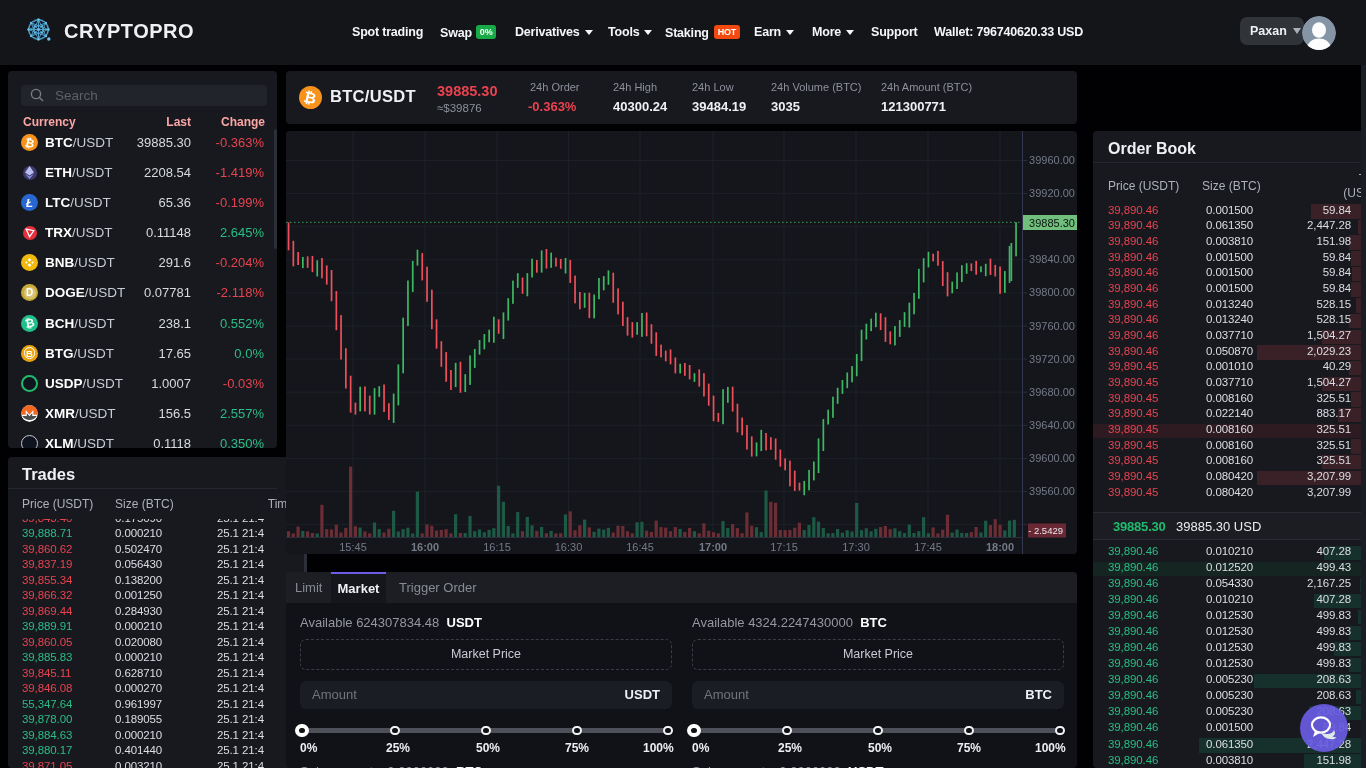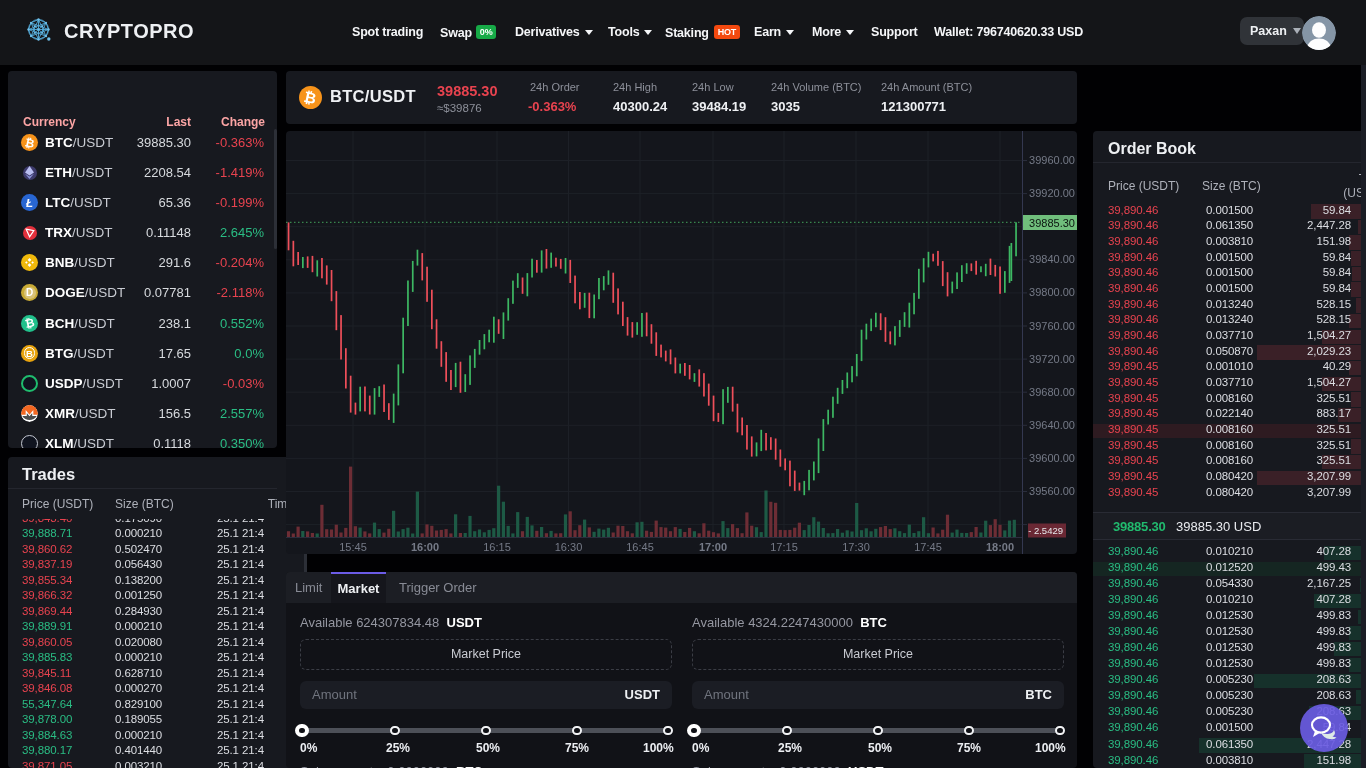--- a/index.html
+++ b/index.html
@@ -122,20 +122,27 @@
   <div class="nitem" style="left:934px">Wallet: 796740620.33 USD</div>
   <div id="paxan">Paxan<span class="caret" style="margin-left:6px;border-left-width:4.5px;border-right-width:4.5px;border-top-width:6px;border-top-color:#aab0b8"></span></div>
   <div id="avatar"><svg width="34" height="34" viewBox="0 0 34 34">
         <circle cx="17" cy="17" r="17" fill="#8595a6"></circle>
         <ellipse cx="17" cy="14" rx="7" ry="7.8" fill="#fdfdfe"></ellipse>
         <path d="M4.5 34 C5.5 25.5 11 22.5 17 22.5 C23 22.5 28.5 25.5 29.5 34 Z" fill="#fdfdfe"></path>
       </svg></div>
 </div>
 
 <div class="panel" id="curpanel">
+  <div id="search">
+      <svg width="14" height="14" viewBox="0 0 14 14">
+        <circle cx="6" cy="6" r="4.6" fill="none" stroke="#777b85" stroke-width="1.4"></circle>
+        <line x1="9.4" y1="9.4" x2="13" y2="13" stroke="#777b85" stroke-width="1.4"></line>
+      </svg>
+      <span>Search</span>
+    </div>
   <div class="lhead" style="left:15px">Currency</div>
   <div class="lhead" style="right:86px">Last</div>
   <div class="lhead" style="right:12px">Change</div>
   <div class="crow" style="top:56.6px">
       <span class="cicon" style="background:#f7931a">
         <b style="transform:rotate(12deg)">₿</b>
       </span>
       <span class="pair"><b>BTC</b>/USDT</span>
       <span class="last">39885.30</span>
       <span class="chg red">-0.363%</span>
@@ -294,21 +301,21 @@
         <span class="ts">0.628710</span>
         <span class="tt">25.1 21:4</span>
       </div>
       <div class="trow" style="top:163.5px">
         <span class="tp red">39,846.08</span>
         <span class="ts">0.000270</span>
         <span class="tt">25.1 21:4</span>
       </div>
       <div class="trow" style="top:179.0px">
         <span class="tp green">55,347.64</span>
-        <span class="ts">0.829100</span>
+        <span class="ts">0.961997</span>
         <span class="tt">25.1 21:4</span>
       </div>
       <div class="trow" style="top:194.5px">
         <span class="tp green">39,878.00</span>
         <span class="ts">0.189055</span>
         <span class="tt">25.1 21:4</span>
       </div>
       <div class="trow" style="top:210.0px">
         <span class="tp green">39,884.63</span>
         <span class="ts">0.000210</span>

